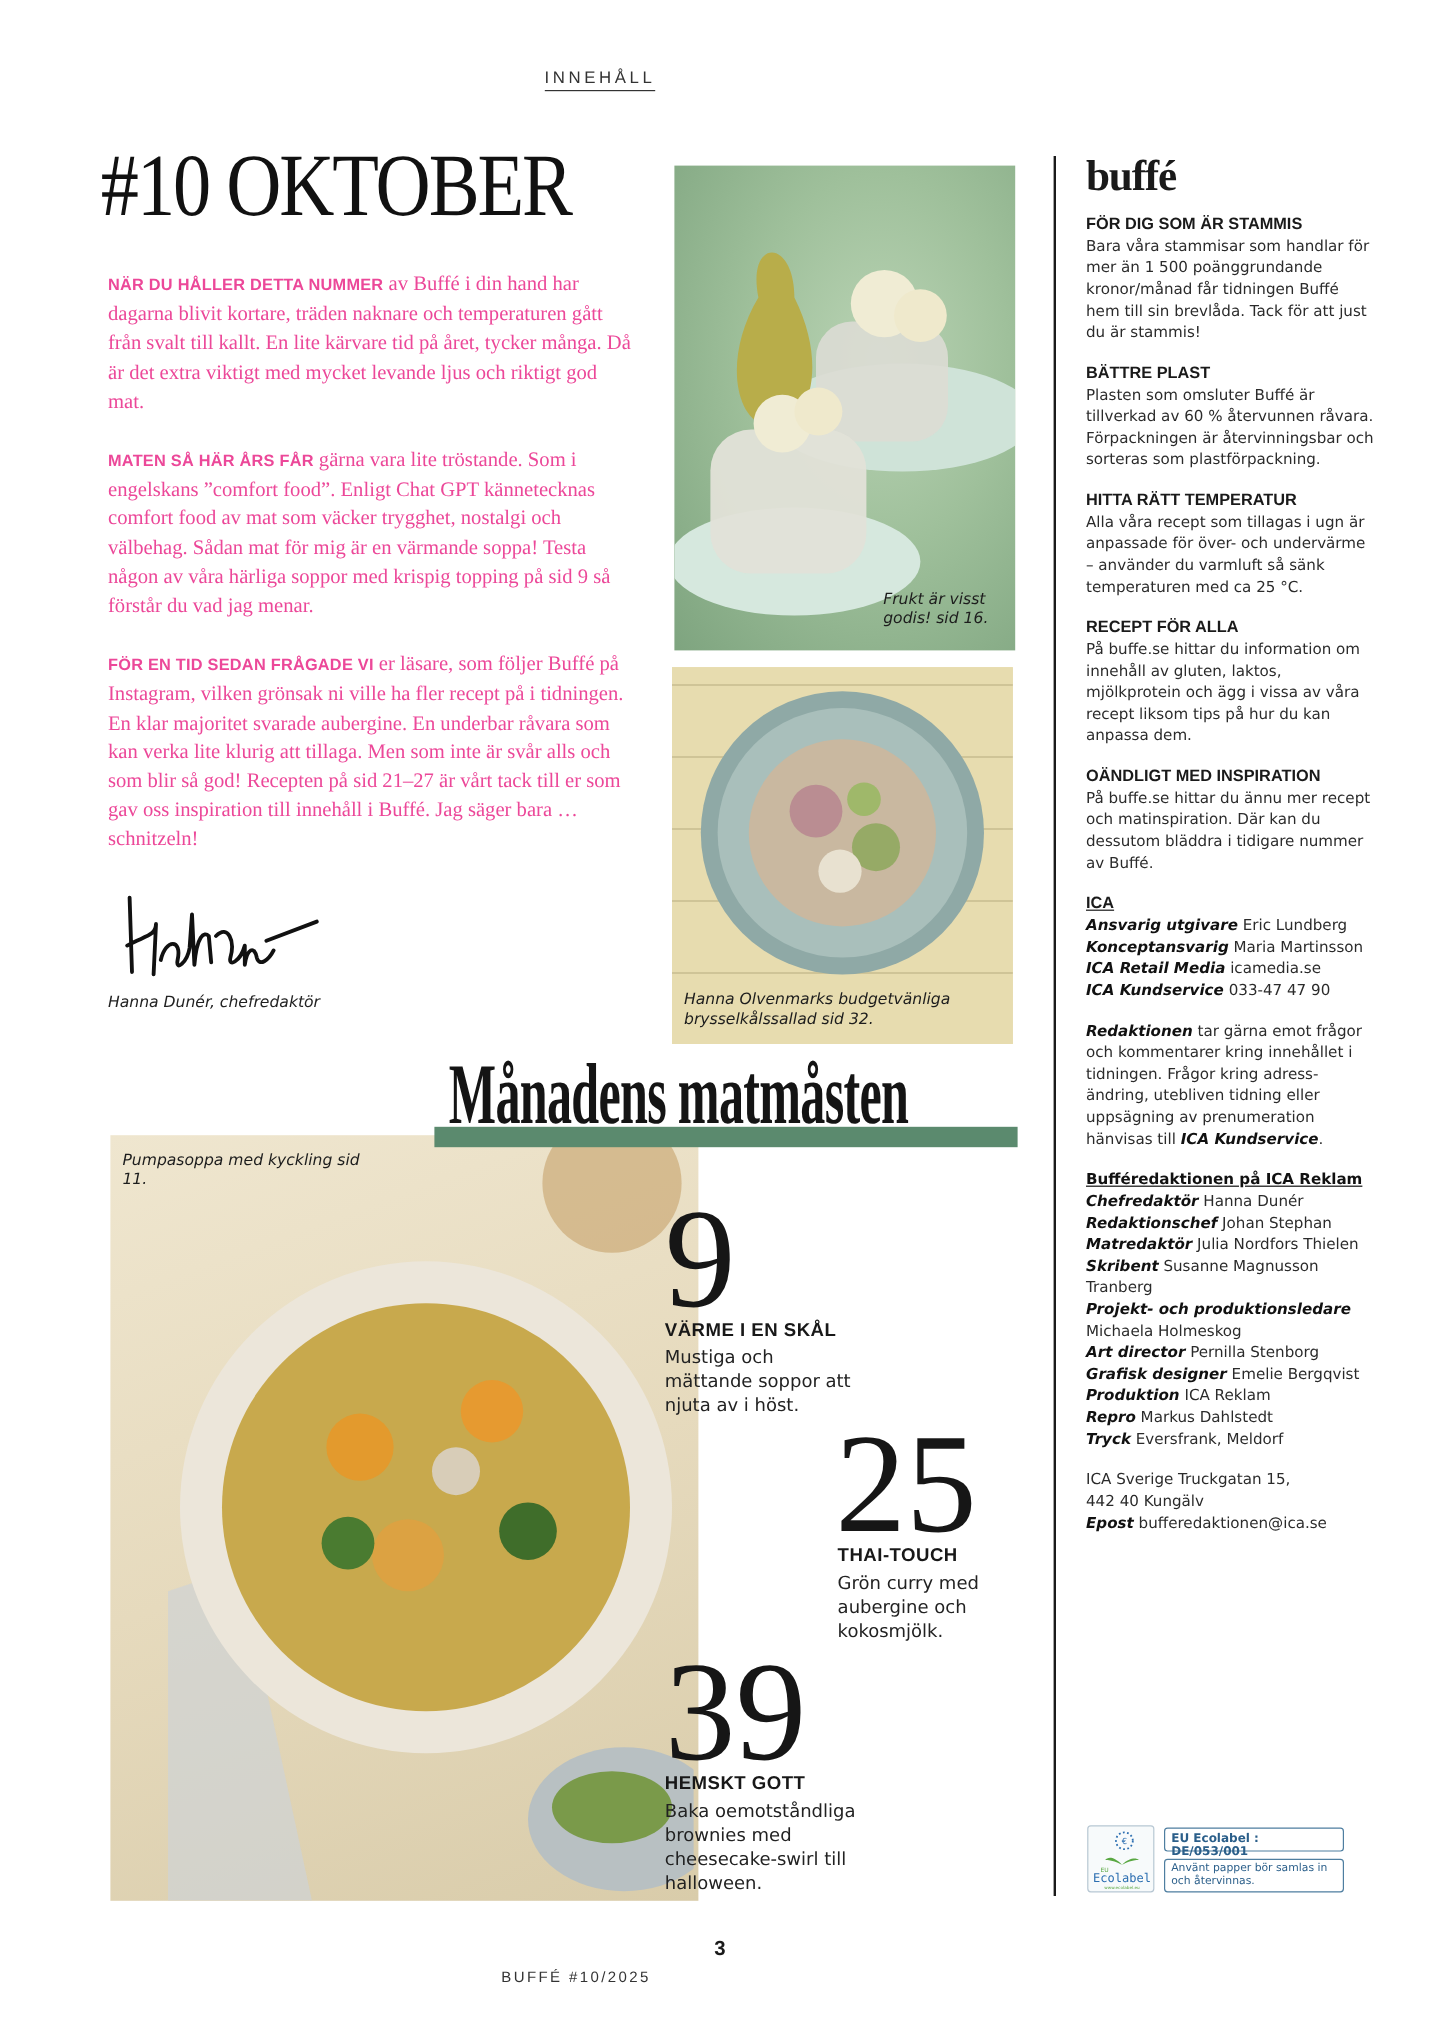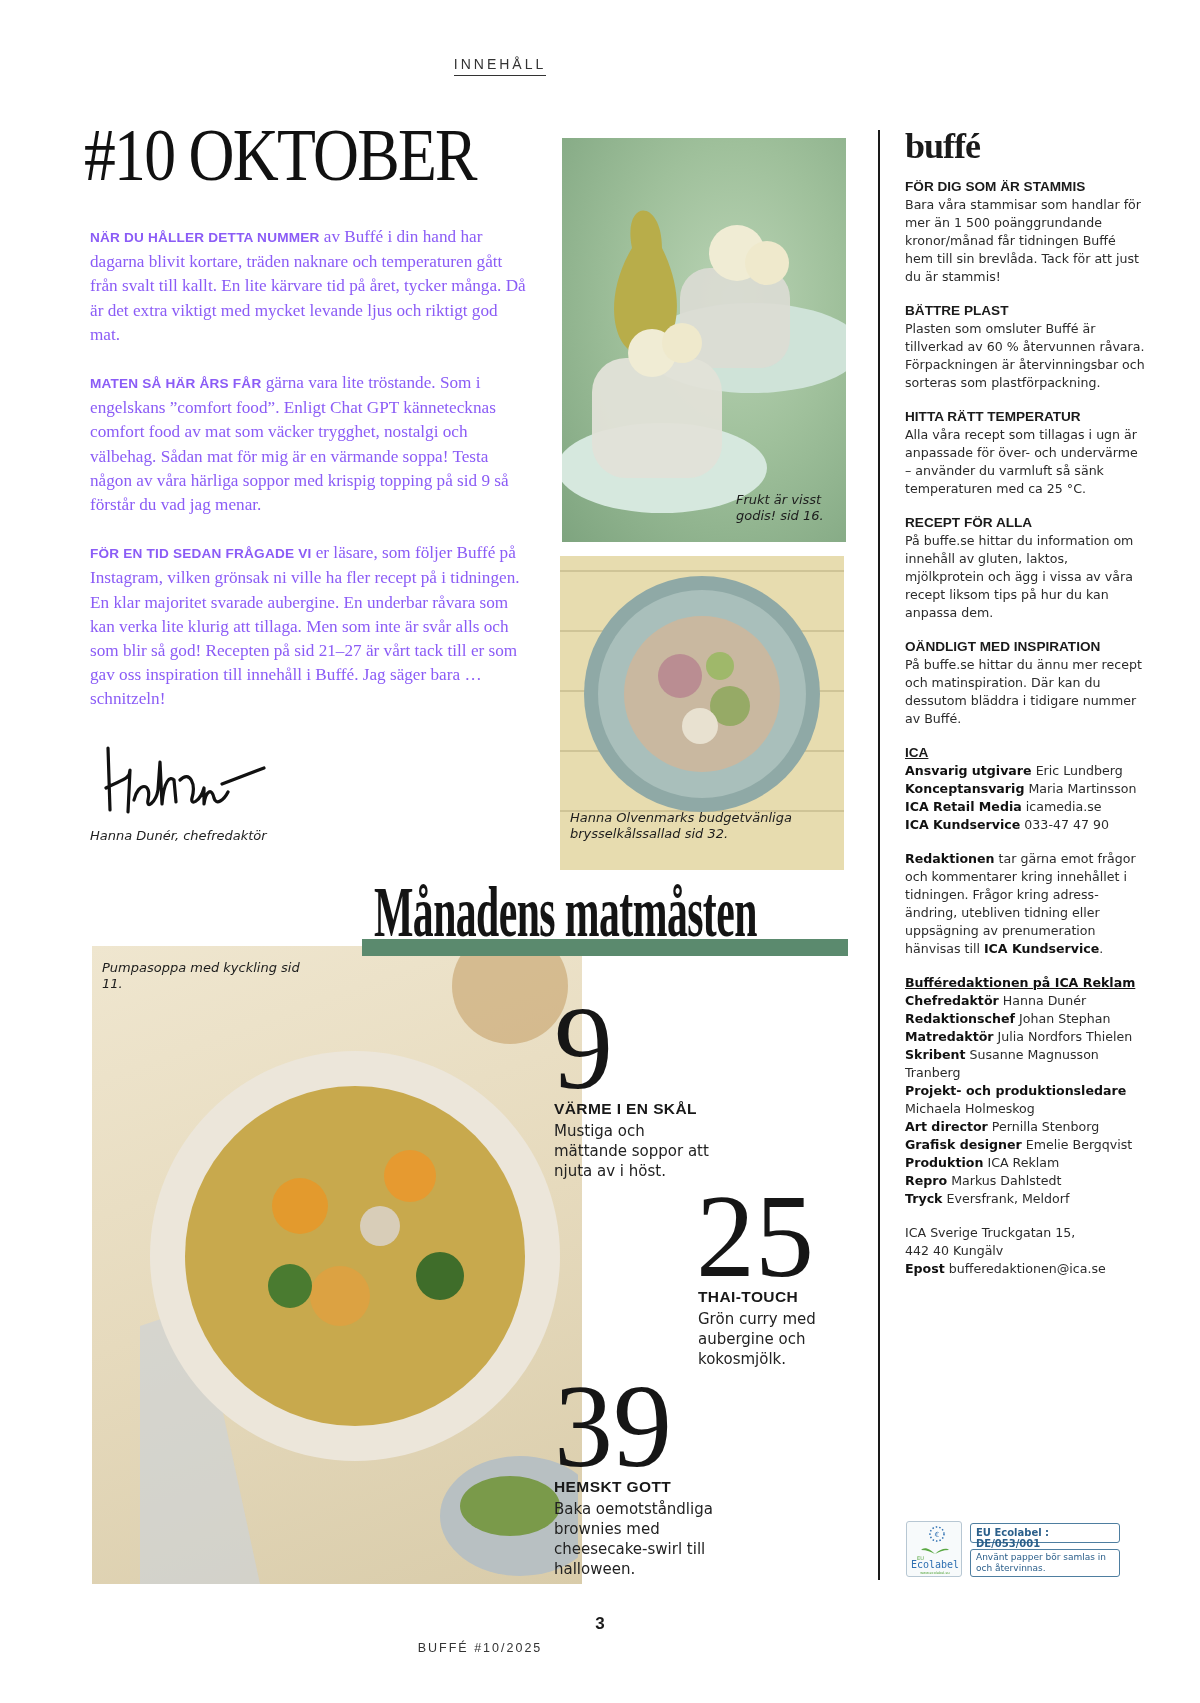--- a/index.html
+++ b/index.html
@@ -13,21 +13,21 @@
   .section-label span { border-bottom: 1px solid #333; padding-bottom: 3px; }
 
   .issue-title {
     position: absolute; left: 84px; top: 118px;
     font-family: "Liberation Serif", serif; font-size: 74px; line-height: 1; letter-spacing: -2px;
     transform: scaleX(0.86); transform-origin: left top; color: #111;
   }
 
   .editorial { position: absolute; left: 90px; top: 225px; width: 440px; }
   .editorial p {
-    font-family: "Liberation Serif", serif; font-size: 17.2px; line-height: 24.2px; color: #8b5cf6; margin-bottom: 24px;
+    font-family: "Liberation Serif", serif; font-size: 17.2px; line-height: 24.2px; color: #ec4899; margin-bottom: 24px;
   }
   .editorial .lead {
     font-family: "Liberation Sans", sans-serif; font-weight: bold; font-size: 13.6px; letter-spacing: 0.2px;
   }
 
   .signature { position: absolute; left: 100px; top: 740px; width: 180px; height: 80px; }
   .sig-name {
     position: absolute; left: 90px; top: 828px; font-family: "DejaVu Sans", sans-serif;
     font-style: italic; font-size: 13px; color: #222;
   }
@@ -67,21 +67,21 @@
 
   
   .divider { position: absolute; left: 878px; top: 130px; width: 2px; height: 1450px; background: #1a1a1a; }
   .right-col { position: absolute; left: 905px; top: 128px; width: 240px; font-family: "DejaVu Sans", sans-serif; }
   .logo { font-family: "Liberation Serif", serif; font-weight: bold; font-size: 36px; letter-spacing: -1px; line-height: 1; margin-bottom: 14px; color: #1a1a1a; }
   .rc-block { margin-bottom: 16px; }
   .rc-head { font-family: "Liberation Sans", sans-serif; font-weight: bold; font-size: 13.6px; color: #1a1a1a; line-height: 18px; }
   .rc-body { font-size: 12.6px; line-height: 18px; color: #2b2b2b; }
   .rc-u { text-decoration: underline; }
   .credit { font-size: 12.6px; line-height: 18px; color: #2b2b2b; }
-  .credit b { color: #111; }
+  .credit b { color: #111; font-style: italic; }
 
   .ecolabel { position: absolute; left: 906px; top: 1521px; width: 220px; height: 56px; }
   .eco-badge { position: absolute; left: 0; top: 0; width: 56px; height: 56px; border: 1px solid #b7c7d3; border-radius: 3px; background: #f7fafb; }
   .eco-box { position: absolute; left: 64px; border: 1.2px solid #4e7ea0; border-radius: 3px; font-family: "DejaVu Sans", sans-serif; color: #2b5f8a; }
   .eco-box1 { top: 2px; width: 150px; height: 20px; font-size: 10px; font-weight: bold; padding: 3px 5px; }
   .eco-box2 { top: 28px; width: 150px; height: 28px; font-size: 9px; line-height: 11px; padding: 2px 5px; }
 
   .footer-page { position: absolute; left: 0; width: 1200px; top: 1614px; text-align: center; font-family: "Liberation Sans", sans-serif; font-weight: bold; font-size: 17px; }
   .footer-mag { position: absolute; left: 0; width: 960px; top: 1641px; text-align: center; font-family: "Liberation Sans", sans-serif; font-size: 12.5px; letter-spacing: 2px; color: #333; }
 </style>
@@ -121,21 +121,21 @@
 <div class="photo photo-salad">
   <svg width="284" height="314" viewBox="0 0 284 314">
     <circle cx="142" cy="138" r="118" fill="#8fa9a6"></circle>
     <circle cx="142" cy="138" r="104" fill="#a9bfbb"></circle>
     <circle cx="142" cy="138" r="78" fill="#c9b8a0"></circle>
     <circle cx="120" cy="120" r="22" fill="#b47a8c" opacity="0.7"></circle>
     <circle cx="170" cy="150" r="20" fill="#8aa657" opacity="0.8"></circle>
     <circle cx="140" cy="170" r="18" fill="#e8e1d0"></circle>
     <circle cx="160" cy="110" r="14" fill="#9fb86a"></circle>
   </svg>
-  <div class="caption" style="left:10px; top:254px; width:270px;">Hanna Olvenmarks budget­vänliga brysselkålssallad sid 32.</div>
+  <div class="caption" style="left:10px; top:270px; width:270px;">Hanna Olvenmarks budget­vänliga brysselkålssallad sid 32.</div>
 </div>
 
 <div class="photo photo-soup">
   <svg width="438" height="638" viewBox="0 0 438 638">
     <circle cx="370" cy="40" r="58" fill="#c7a26a" opacity="0.6"></circle>
     <path d="M0 380 L60 360 L120 638 L0 638Z" fill="#cfd3d6" opacity="0.7"></path>
     <circle cx="215" cy="310" r="205" fill="#ece6da"></circle>
     <circle cx="215" cy="310" r="170" fill="#c8a94d"></circle>
     <circle cx="160" cy="260" r="28" fill="#e39a2d"></circle>
       <circle cx="270" cy="230" r="26" fill="#e69a30"></circle>

